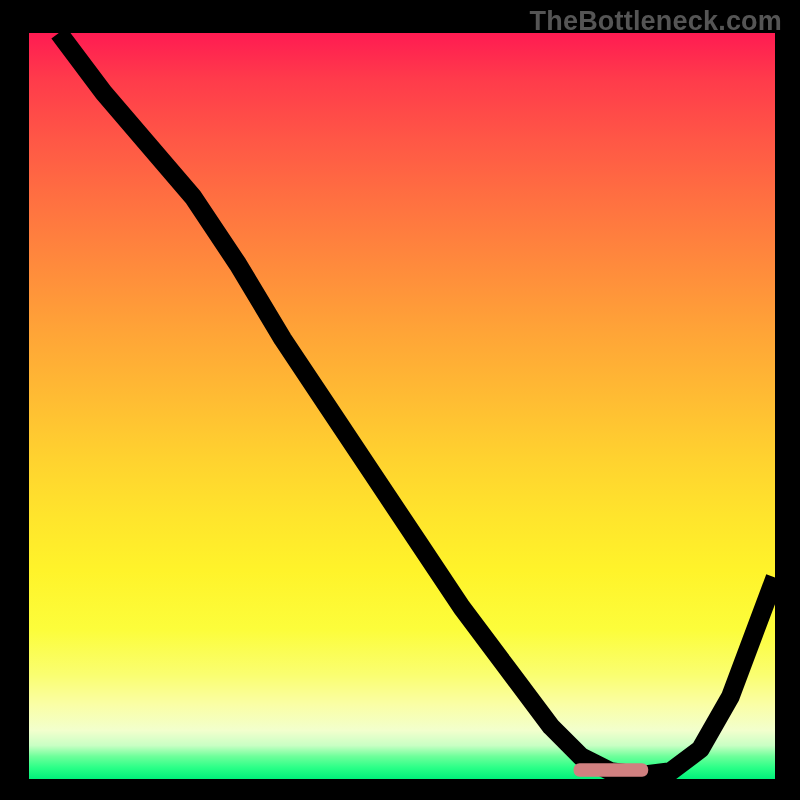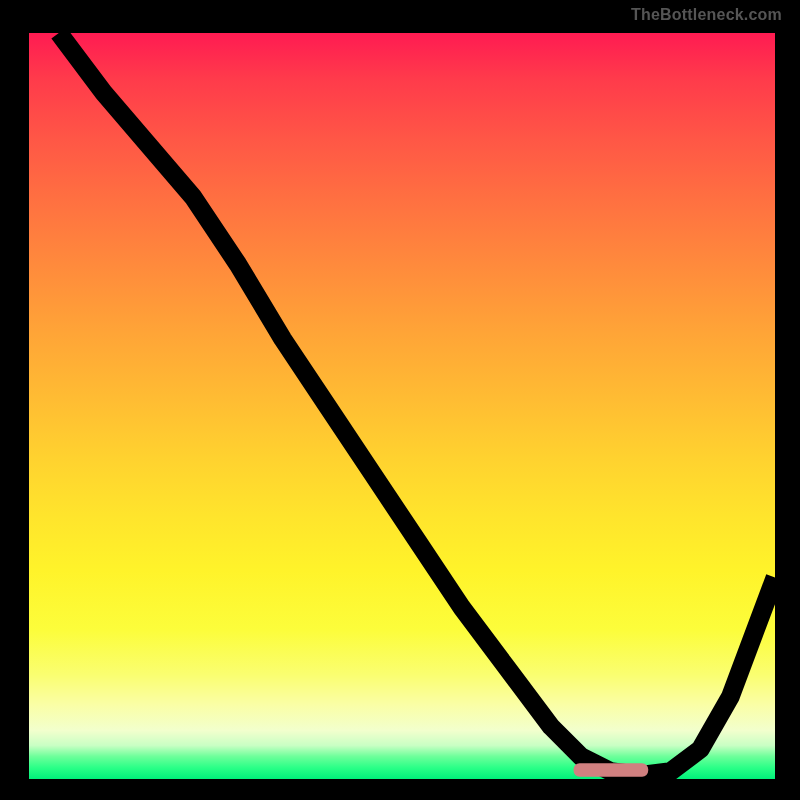--- a/index.html
+++ b/index.html
@@ -8,21 +8,21 @@
     position: relative;
     width: 800px;
     height: 800px;
     background: #000;
   }
   .watermark {
     position: absolute;
     top: 6px;
     right: 18px;
     font-family: Arial, Helvetica, sans-serif;
-    font-size: 16px;
+    font-size: 27px;
     font-weight: 600;
     color: #555;
     letter-spacing: 0.2px;
   }
   .plot-frame {
     position: absolute;
     left: 26px;
     top: 30px;
     width: 752px;
     height: 752px;

